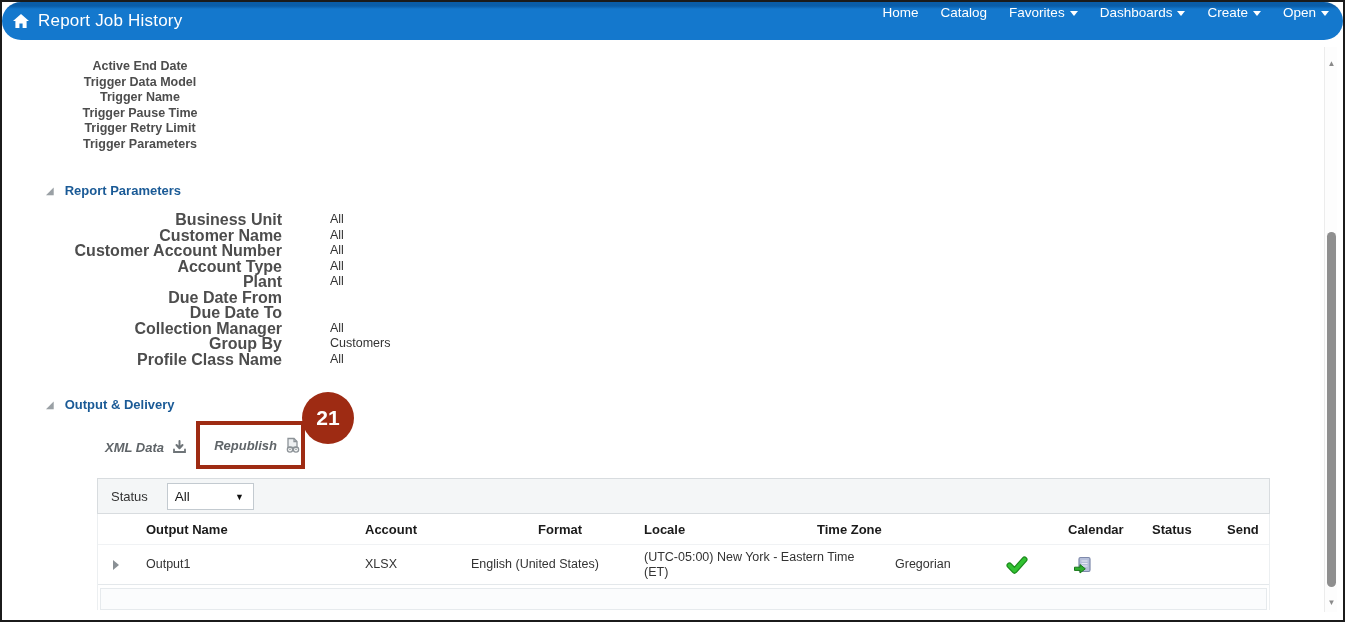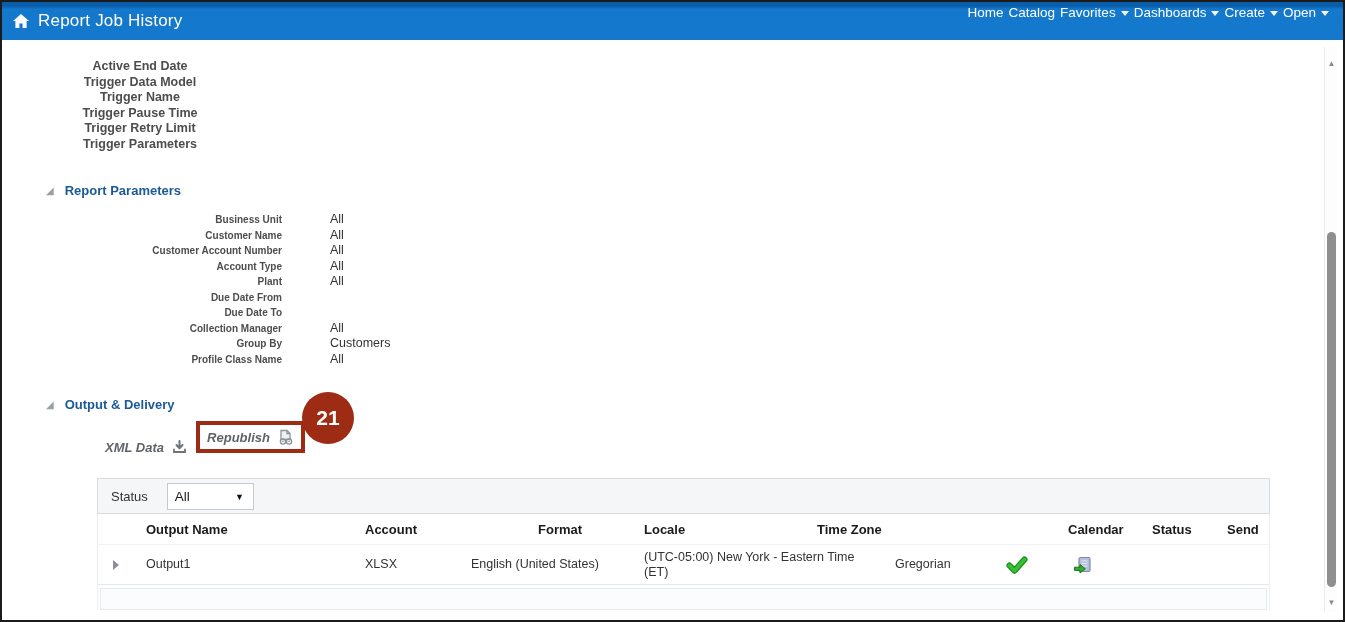--- a/index.html
+++ b/index.html
@@ -7,49 +7,49 @@
   body { font-family:"Liberation Sans", sans-serif; background:#fff; }
   #app {
     position:relative; width:1345px; height:622px; overflow:hidden;
     border:2px solid #1b1b1b; background:#fff;
   }
 
   
   .topbar {
     position:absolute; top:0; left:0; right:0; height:38px;
     background:linear-gradient(180deg,#0a5da8 0,#0a5da8 4px,#1478cd 7px,#1478cd 100%);
-    display:flex; align-items:center; color:#fff;
+    display:flex; align-items:center; color:#fff;border-radius:19px;
   }
   .topbar .home-ic { margin-left:10px; width:18px; height:16px; display:inline-block; }
   .topbar .title { margin-left:8px; font-size:17px; letter-spacing:.2px; }
-  .topnav { position:absolute; right:14px; top:0; height:21px; display:flex; align-items:center; gap:5px; }
+  .topnav { position:absolute; right:14px; top:0; height:21px; display:flex; align-items:center; gap:22px; }
   .topnav .nav-item { font-size:13.5px; color:#fff; cursor:pointer; display:flex; align-items:center; gap:5px; white-space:nowrap; }
   .caret-w { width:0; height:0; border-left:4px solid transparent; border-right:4px solid transparent; border-top:5px solid #fff; display:inline-block; margin-top:2px; }
 
   
   .content { position:absolute; top:38px; left:0; right:0; bottom:0; background:#fff; }
 
   .trigger-block { position:absolute; top:19px; left:8px; width:228px; text-align:center;padding-left:32px; }
   .trigger-block div { font-size:12.5px; font-weight:bold; color:#4d4d4d; line-height:15.5px; }
 
   .section-head { position:absolute; left:44px; display:flex; align-items:center; gap:11px; }
   .disc-tri { font-size:10px; color:#9aa0a5; line-height:10px; }
   .section-title { font-size:13px; font-weight:bold; color:#1a5a96; }
 
   .param-block { position:absolute; top:172px; left:0; }
   .param-row { display:flex; line-height:15.5px; }
-  .param-row .pl { width:280px; text-align:right; font-size:10px; font-weight:bold; color:#4d4d4d; }
+  .param-row .pl { width:280px; text-align:right; font-size:16px; font-weight:bold; color:#4d4d4d; }
   .param-row .pv { margin-left:48px; font-size:12.5px; color:#333; min-width:120px; text-align:left; }
 
   .outdel-row { position:absolute; top:389px; left:103px; height:36px; display:flex; align-items:center; }
   .link-like { display:flex; align-items:center; gap:7px; cursor:pointer; }
   .link-like .lbl { font-size:13px; font-weight:bold; color:#5f6468;font-style:italic; }
   .republish-box {
-    position:absolute; left:91px; top:-8px; width:109px; height:32px;
-    border:4px solid #9e2b13; display:flex; align-items:center; justify-content:center; gap:7px;
+    position:absolute; left:91px; top:-8px; width:109px; height:48px;
+    border:4px solid #9e2b13; display:flex; align-items:center; justify-content:flex-end; gap:7px;
     background:transparent;
   }
   .step-badge {
     position:absolute; left:197px; top:-37px; width:52px; height:52px; border-radius:50%;
     background:#9e2b13; color:#fff; font-size:21px; font-weight:bold;
     display:flex; align-items:center; justify-content:center; z-index:5;
   }
 
   
   .status-bar {

